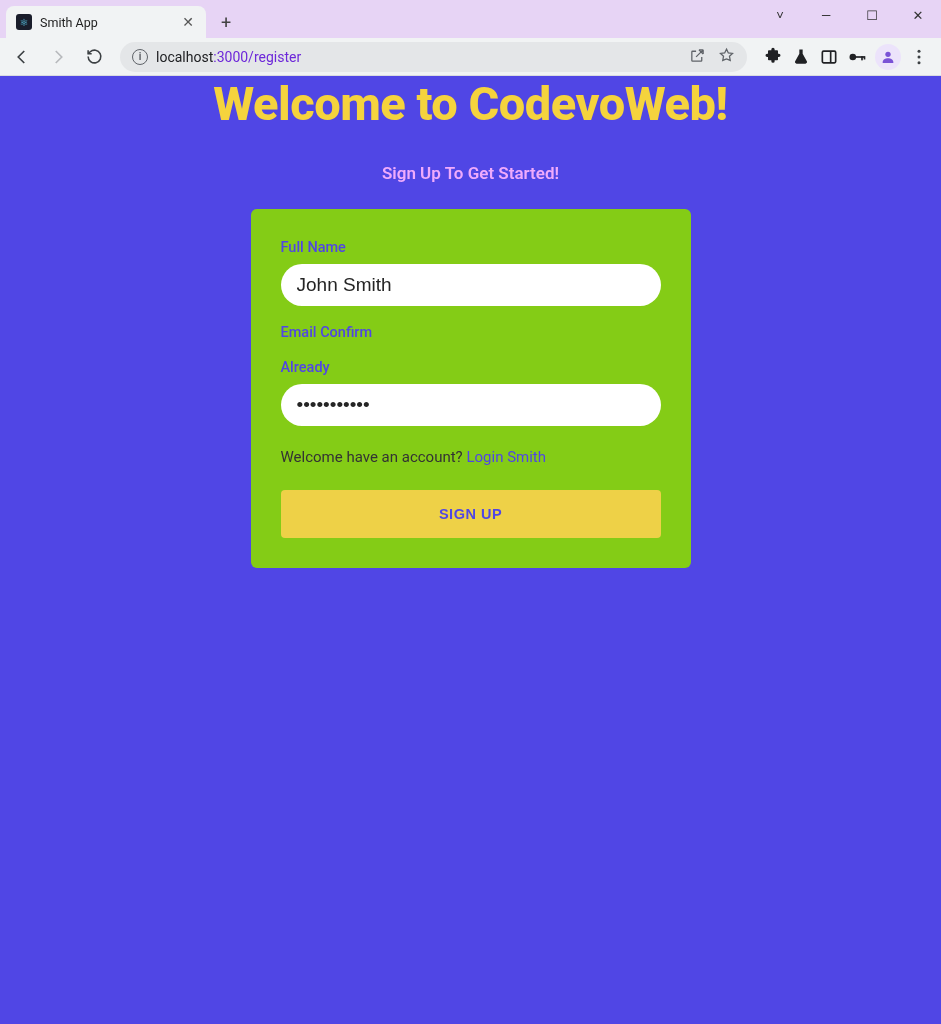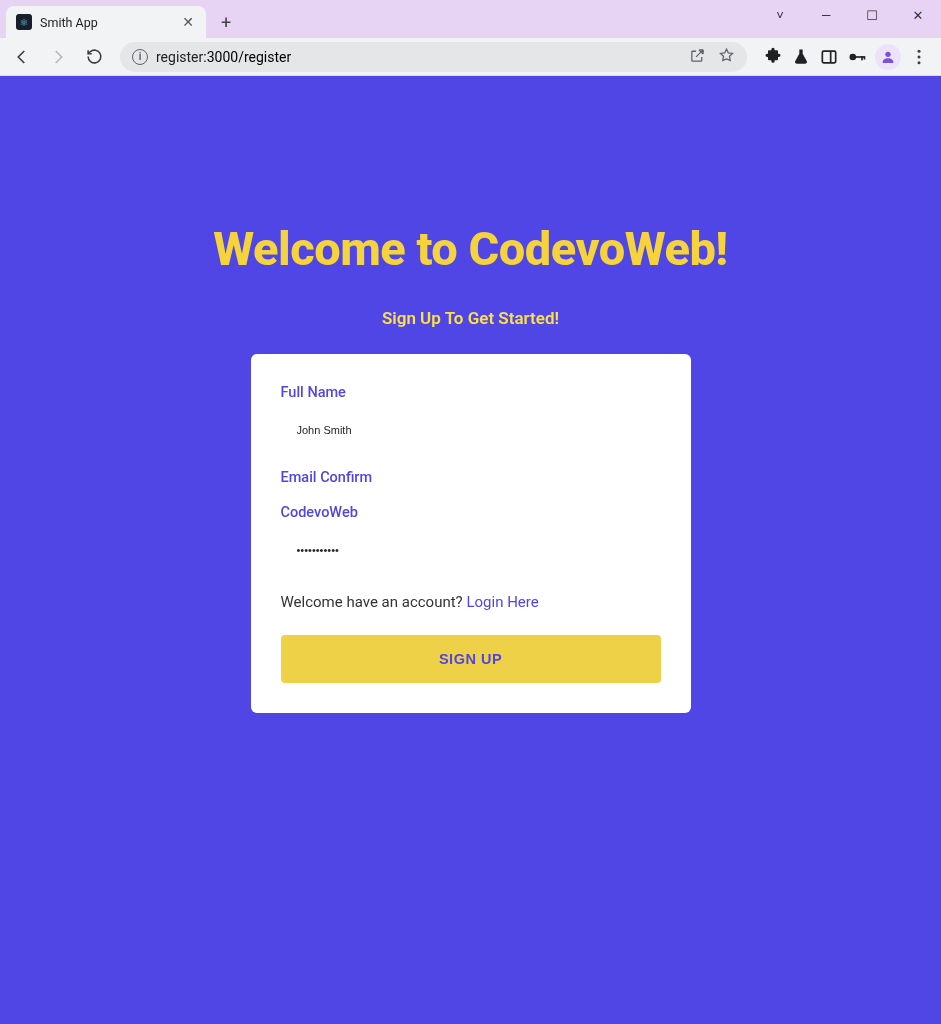--- a/index.html
+++ b/index.html
@@ -73,73 +73,72 @@
     border-radius:15px; display:flex; align-items:center;
     padding:0 12px; margin:0 6px; font-size:14px; color:#5f6368;
     gap:8px;
   }
   .addrbar .info-icon {
     width:16px;height:16px;border:1.5px solid #5f6368;border-radius:50%;
     display:flex;align-items:center;justify-content:center;font-size:10px;font-weight:bold;
   }
   .addrbar .url {flex:1;color:#202124;}
   .addrbar .url .host {color:#202124;}
-  .addrbar .url .rest {color:#000000;}
+  .addrbar .url .rest {color:#6d28d9;}
   .addrbar .right-icons{display:flex;gap:12px;color:#5f6368;align-items:center;}
   .right-icons svg{width:17px;height:17px;}
   .chrome-actions{display:flex;gap:8px;align-items:center;padding:0 6px;}
   .chrome-actions .ic{width:20px;height:20px;display:flex;align-items:center;justify-content:center;color:#202124;}
   .avatar{width:26px;height:26px;border-radius:50%;background:#ece3fb;display:flex;align-items:center;justify-content:center;}
   .avatar svg{width:16px;height:16px;}
 
   
   .page {
     width:941px;
     height: calc(1024px - 76px);
     background:#5046e5;
     overflow:auto;
   }
   .hero {
     text-align:center;
-    padding-top:145px;
   }
   .hero h1 {
     color:#f5d33d;
     font-size:47px;
     font-weight:800;
     letter-spacing:-0.5px;
   }
   .hero p {
-    color:#fde047;
+    color:#f0abfc;
     font-size:17px;
     font-weight:600;
     margin-top:32px;
   }
   .card {
     width:440px;
     margin:26px auto 15px;
-    background:#ffffff;
+    background:#84cc16;
     border-radius:6px;
     padding:30px 30px 30px;
   }
   .field { margin-bottom:18px; }
   .field label {
     display:block;
     color:#5046e5;
     font-size:14.5px;
     font-weight:500;
     margin-bottom:8px;
   }
   .field input {
     width:100%;
     height:42px;
     border:none;
     border-radius:22px;
     padding:0 16px;
-    font-size:11px;
+    font-size:19px;
     color:#252525;
     background:#fff;
     outline:none;
   }
   .login-prompt {
     font-size:15px;
     color:#333;
     margin:22px 0 24px;
   }
   .login-prompt a{ color:#5046e5; text-decoration:none; }
@@ -188,21 +187,21 @@
   <div class="tb-btn">
     <svg viewBox="0 0 24 24" width="17" height="17" fill="none" stroke="#3c4043" stroke-width="2.2">
         <path d="M3 12a9 9 0 1 0 3-6.7L3 8"></path>
         <path d="M3 3v5h5"></path>
       </svg>
   </div>
 
   <div class="addrbar">
     <span class="info-icon">i</span>
     <span class="url">
-      <span class="host">register</span><span class="rest">:3000/register</span>
+      <span class="host">localhost</span><span class="rest">:3000/register</span>
     </span>
     <span class="right-icons">
       <span>
         <svg viewBox="0 0 24 24" fill="none" stroke="#5f6368" stroke-width="1.8">
             <path d="M14 4l6 6M20 4h-6M20 4v6M20 4L10 14"></path>
             <path d="M18 14v5a1 1 0 0 1-1 1H5a1 1 0 0 1-1-1V7a1 1 0 0 1 1-1h5"></path>
           </svg>
       </span>
       <span>
         <svg viewBox="0 0 24 24" fill="none" stroke="#5f6368" stroke-width="1.8">
@@ -264,24 +263,24 @@
     <div class="field">
       <label>Full Name</label>
       <input type="text" value="John Smith" style="">
     </div>
 
     <div class="field">
       <label>Email Confirm</label>
     </div>
 
     <div class="field">
-      <label>CodevoWeb</label>
+      <label>Already</label>
       <input type="text" value="•••••••••••" style="">
     </div>
 
 
     <p class="login-prompt">
-      <span>Welcome have an account? </span><a href="#">Login Here</a>
+      <span>Welcome have an account? </span><a href="#">Login Smith</a>
     </p>
 
     <button class="signup-btn">SIGN UP</button>
   </div>
 </div>
 
 </body></html>

